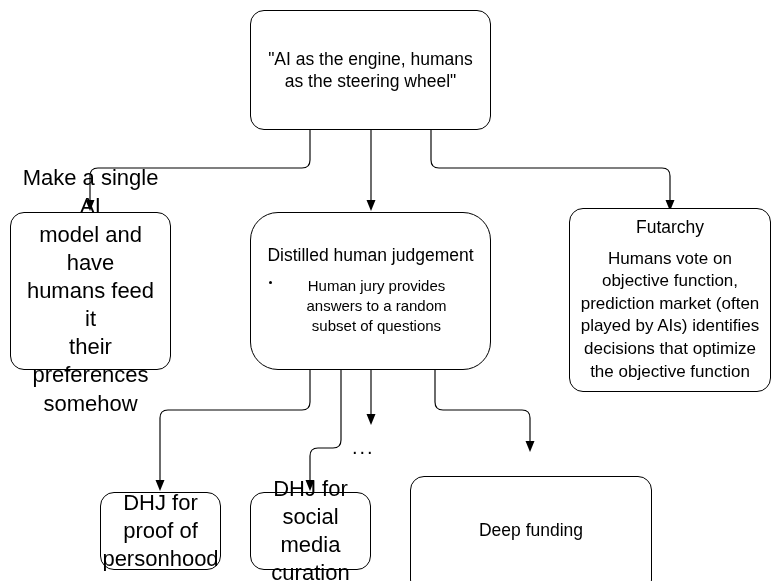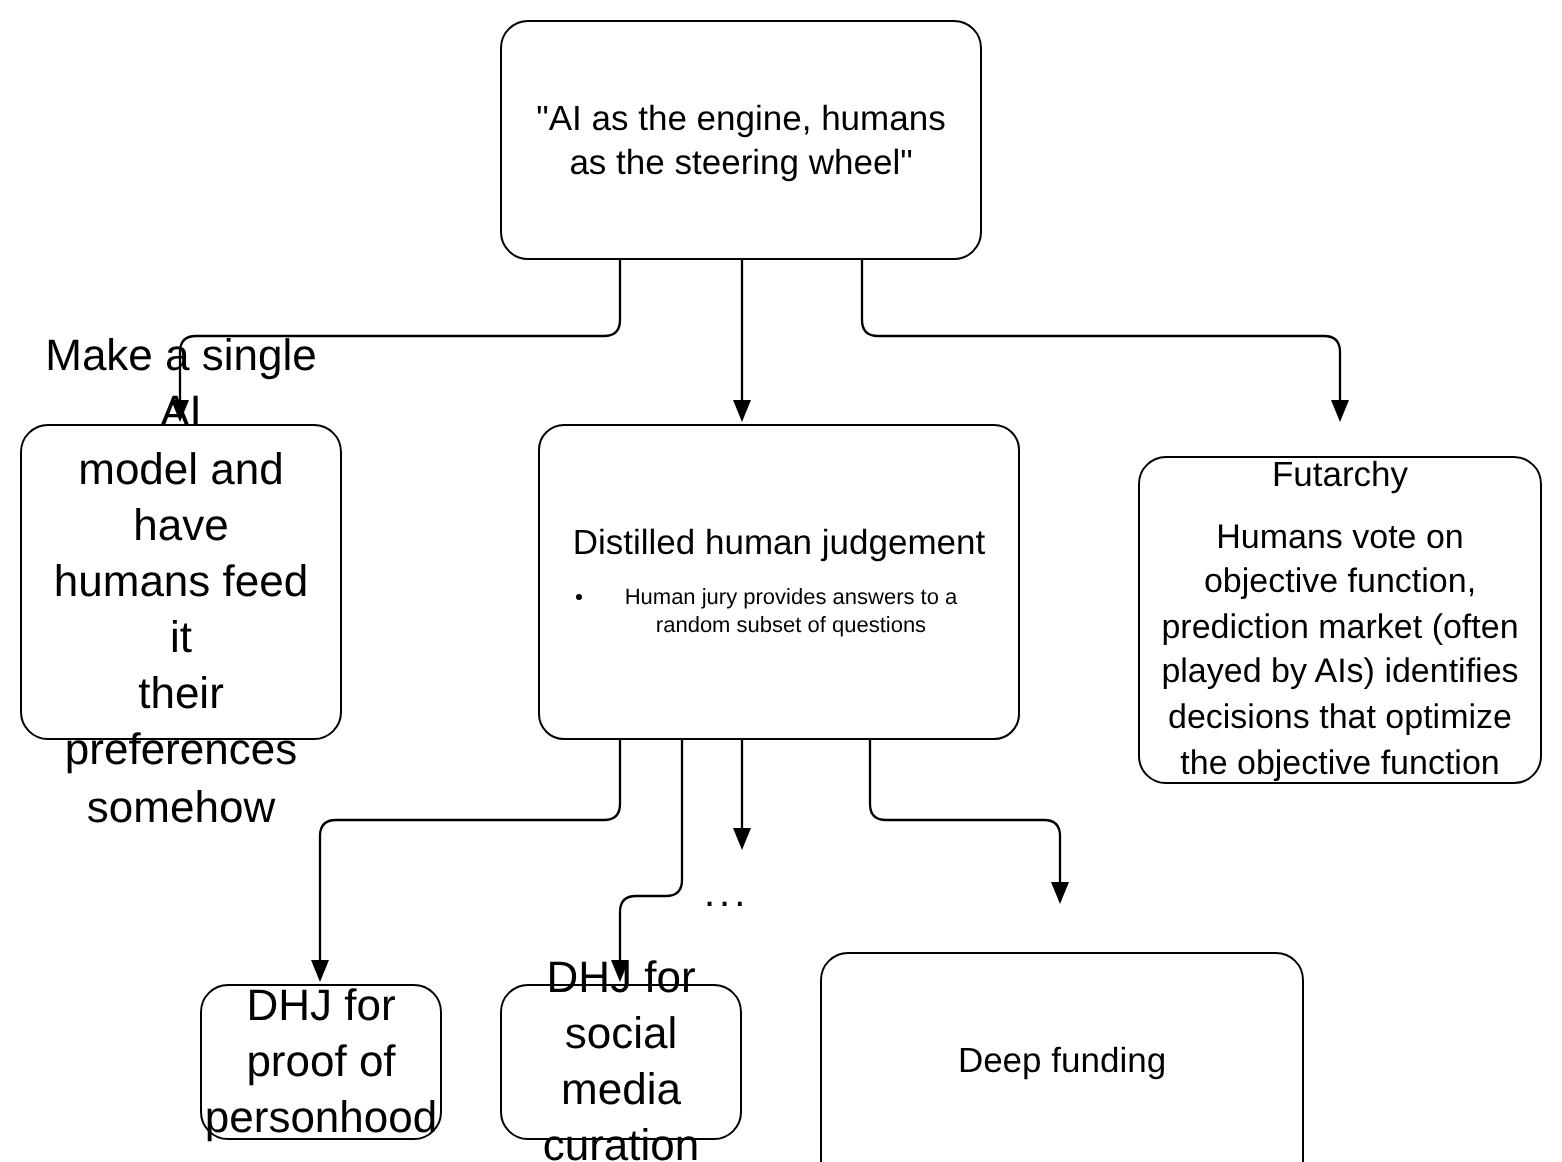--- a/index.html
+++ b/index.html
@@ -66,43 +66,43 @@
   }
   .node .body {
     font-size: 17px;
     line-height: 1.33;
     white-space: pre-line;
   }
   .bullets {
     list-style: none;
     margin: 0;
     padding: 0;
-    font-size: 11px;
+    font-size: 15px;
     line-height: 1.34;
   }
   .bullets li {
     position: relative;
     text-align: center;
     padding: 0 10px 0 22px;
     margin-bottom: 5px;
   }
   .bullets li:last-child { margin-bottom: 0; }
   .bullets li .dot {
     position: absolute;
     left: 8px;
     top: 5px;
     width: 3px;
     height: 3px;
     background: #000;
     border-radius: 50%;
   }
   #node-root   { left: 250px; top: 10px;  width: 241px; height: 120px; }
   #node-single { left: 10px;  top: 212px; width: 161px; height: 158px; }
-  #node-dhj    { left: 250px; top: 212px; width: 241px; height: 158px; border-radius: 13px; margin-left: 19px;}
-  #node-futarchy { left: 569px; top: 228px; width: 202px; height: 164px; }
+  #node-dhj    { left: 250px; top: 212px; width: 241px; height: 158px; border-radius: 28px;}
+  #node-futarchy { left: 569px; top: 208px; width: 202px; height: 184px; }
   #node-proof  { left: 100px; top: 492px; width: 121px; height: 78px; }
   #node-social { left: 250px; top: 492px; width: 121px; height: 78px; }
   #node-deep   { left: 410px; top: 476px; width: 242px; height: 118px; }
   .ellipsis {
     position: absolute;
     left: 352px;
     top: 437px;
     font-size: 20px;
     letter-spacing: 2px;
     line-height: 1;

